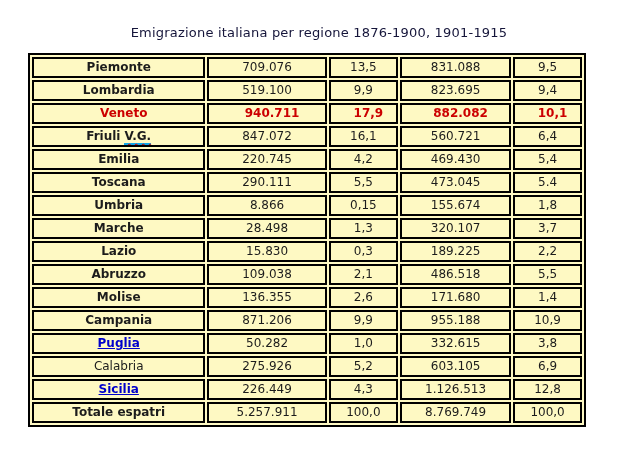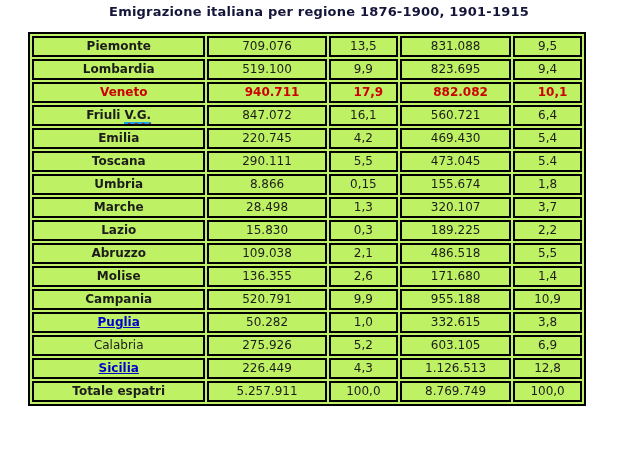--- a/index.html
+++ b/index.html
@@ -6,34 +6,35 @@
     margin: 0;
     padding: 0;
     width: 638px;
     height: 457px;
     background: #ffffff;
     font-family: "DejaVu Sans", "Liberation Sans", sans-serif;
     overflow: hidden;
   }
   .page-title {
     text-align: center;
-    font-weight: bold;
+    font-weight: normal;
     font-size: 13px;
     color: #15153a;
     padding-top: 4px;
     letter-spacing: 0.2px;
+    margin-top: 21px;
   }
   table.emigration {
     border-collapse: separate;
     border-spacing: 2px;
     border: 2px solid #000000;
     margin: 13px 0 0 28px;
     width: 558px;
     table-layout: fixed;
-    background: #bef264;
+    background: #fef9c3;
   }
   col.c-region  { width: 32%; }
   col.c-v1876   { width: 22%; }
   col.c-p1876   { width: 12.8%; }
   col.c-v1901   { width: 20.5%; }
   col.c-p1901   { width: 12.7%; }
   td {
     border: 2px solid #000000;
     text-align: center;
     vertical-align: middle;
@@ -146,21 +147,21 @@
     </tr>
     <tr>
       <td class="region">Molise</td>
       <td>136.355</td>
       <td>2,6</td>
       <td>171.680</td>
       <td>1,4</td>
     </tr>
     <tr>
       <td class="region">Campania</td>
-      <td>520.791</td>
+      <td>871.206</td>
       <td>9,9</td>
       <td>955.188</td>
       <td>10,9</td>
     </tr>
     <tr>
       <td class="region"><a class="region-link">Puglia</a></td>
       <td>50.282</td>
       <td>1,0</td>
       <td>332.615</td>
       <td>3,8</td>

